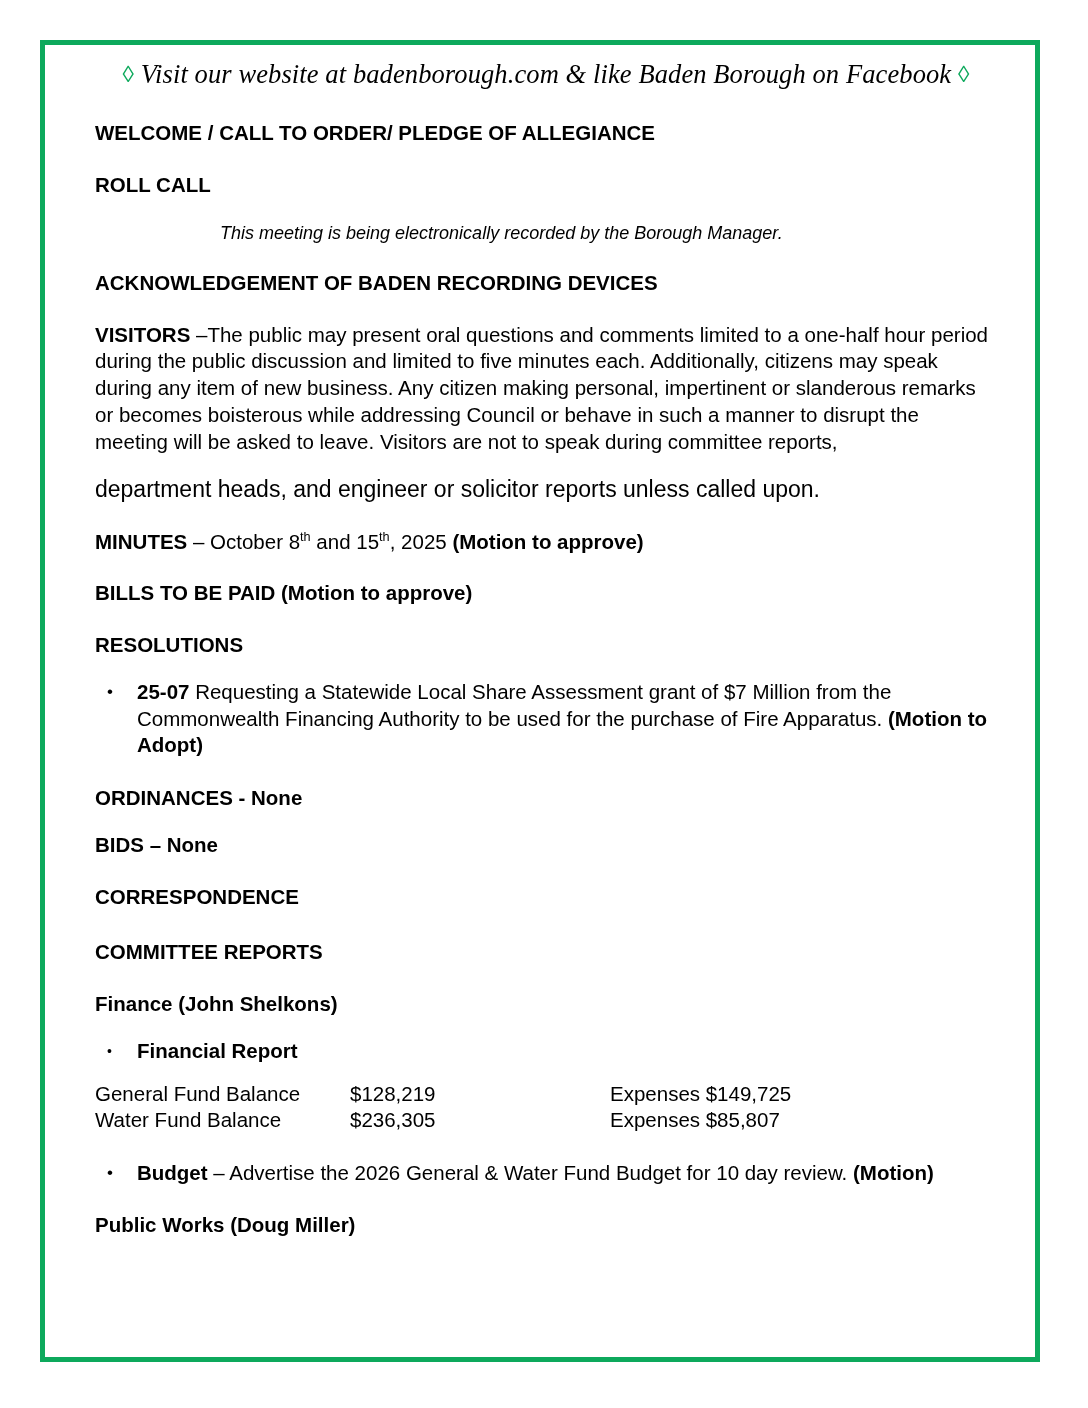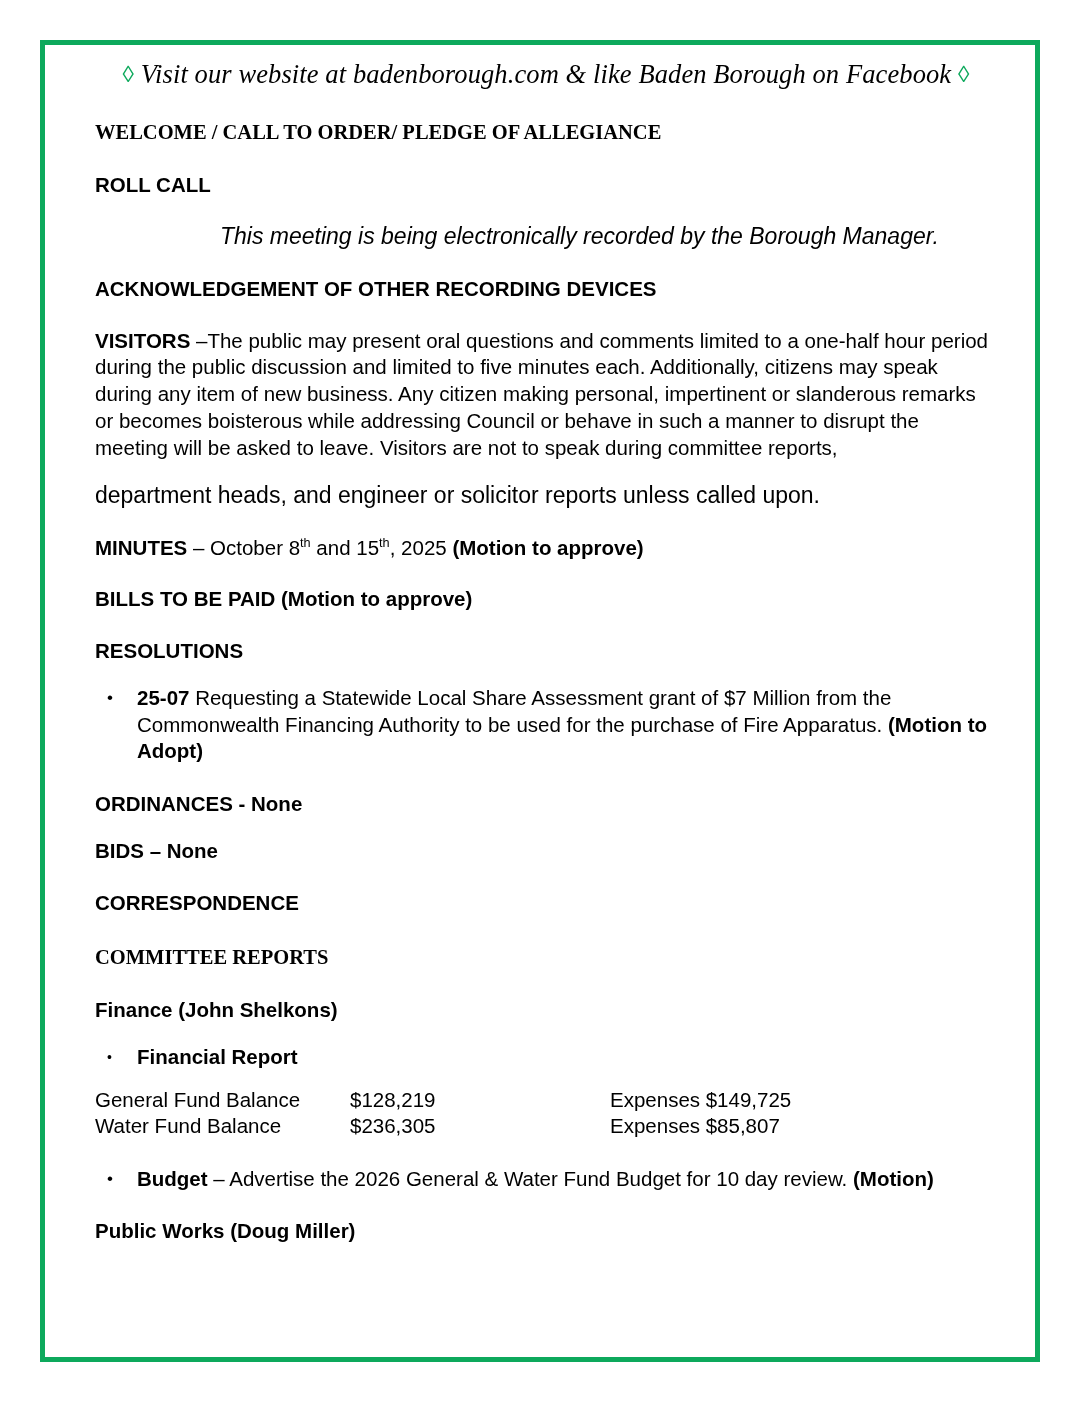--- a/index.html
+++ b/index.html
@@ -63,26 +63,26 @@
 
   
   .blk {
     font-size: 20.5px;
     line-height: 25.5px;
     margin: 0;
   }
   .b { font-weight: bold; }
 
   .gap-26 { margin-top: 26px; }
-  .gap-30 { margin-top: 30px; font-family: Liberation Serif, serif; }
+  .gap-30 { margin-top: 30px; }
   .gap-22 { margin-top: 22px; }
 
   .notice {
     font-style: italic;
-    font-size: 23px;
+    font-size: 18px;
     margin-top: 26px;
     padding-left: 125px;
   }
 
   .para {
     font-size: 20.5px;
     line-height: 26.8px;
     text-align: left;
   }
   .para-tail {
@@ -131,21 +131,21 @@
       <span class="diamond">◊</span>
     </div>
 
 
     <p class="blk b gap-30">WELCOME / CALL TO ORDER/ PLEDGE OF ALLEGIANCE</p>
 
     <p class="blk b gap-26">ROLL CALL</p>
 
     <p class="notice">This meeting is being electronically recorded by the Borough Manager.</p>
 
-    <p class="blk b gap-26">ACKNOWLEDGEMENT OF OTHER RECORDING DEVICES</p>
+    <p class="blk b gap-26">ACKNOWLEDGEMENT OF BADEN RECORDING DEVICES</p>
 
 
     <p class="para gap-26"><span class="b">VISITORS</span><span> –The public may present oral questions and comments limited to a one-half hour period during the public discussion and limited to five minutes each.  Additionally, citizens may speak during any item of new business.  Any citizen making personal, impertinent or slanderous remarks or becomes boisterous while addressing Council or behave in such a manner to disrupt the meeting will be asked to leave.  Visitors are not to speak during committee reports,</span></p>
     <p class="para-tail">department heads, and engineer or solicitor reports unless called upon.</p>
 
     <p class="blk gap-26"><span class="b">MINUTES</span><span> – October 8</span><sup>th</sup><span> and 15</span><sup>th</sup><span>, 2025  </span><span class="b">(Motion to approve)</span></p>
 
     <p class="blk b gap-26">BILLS TO BE PAID  (Motion to approve)</p>
 
     <p class="blk b gap-26">RESOLUTIONS</p>

